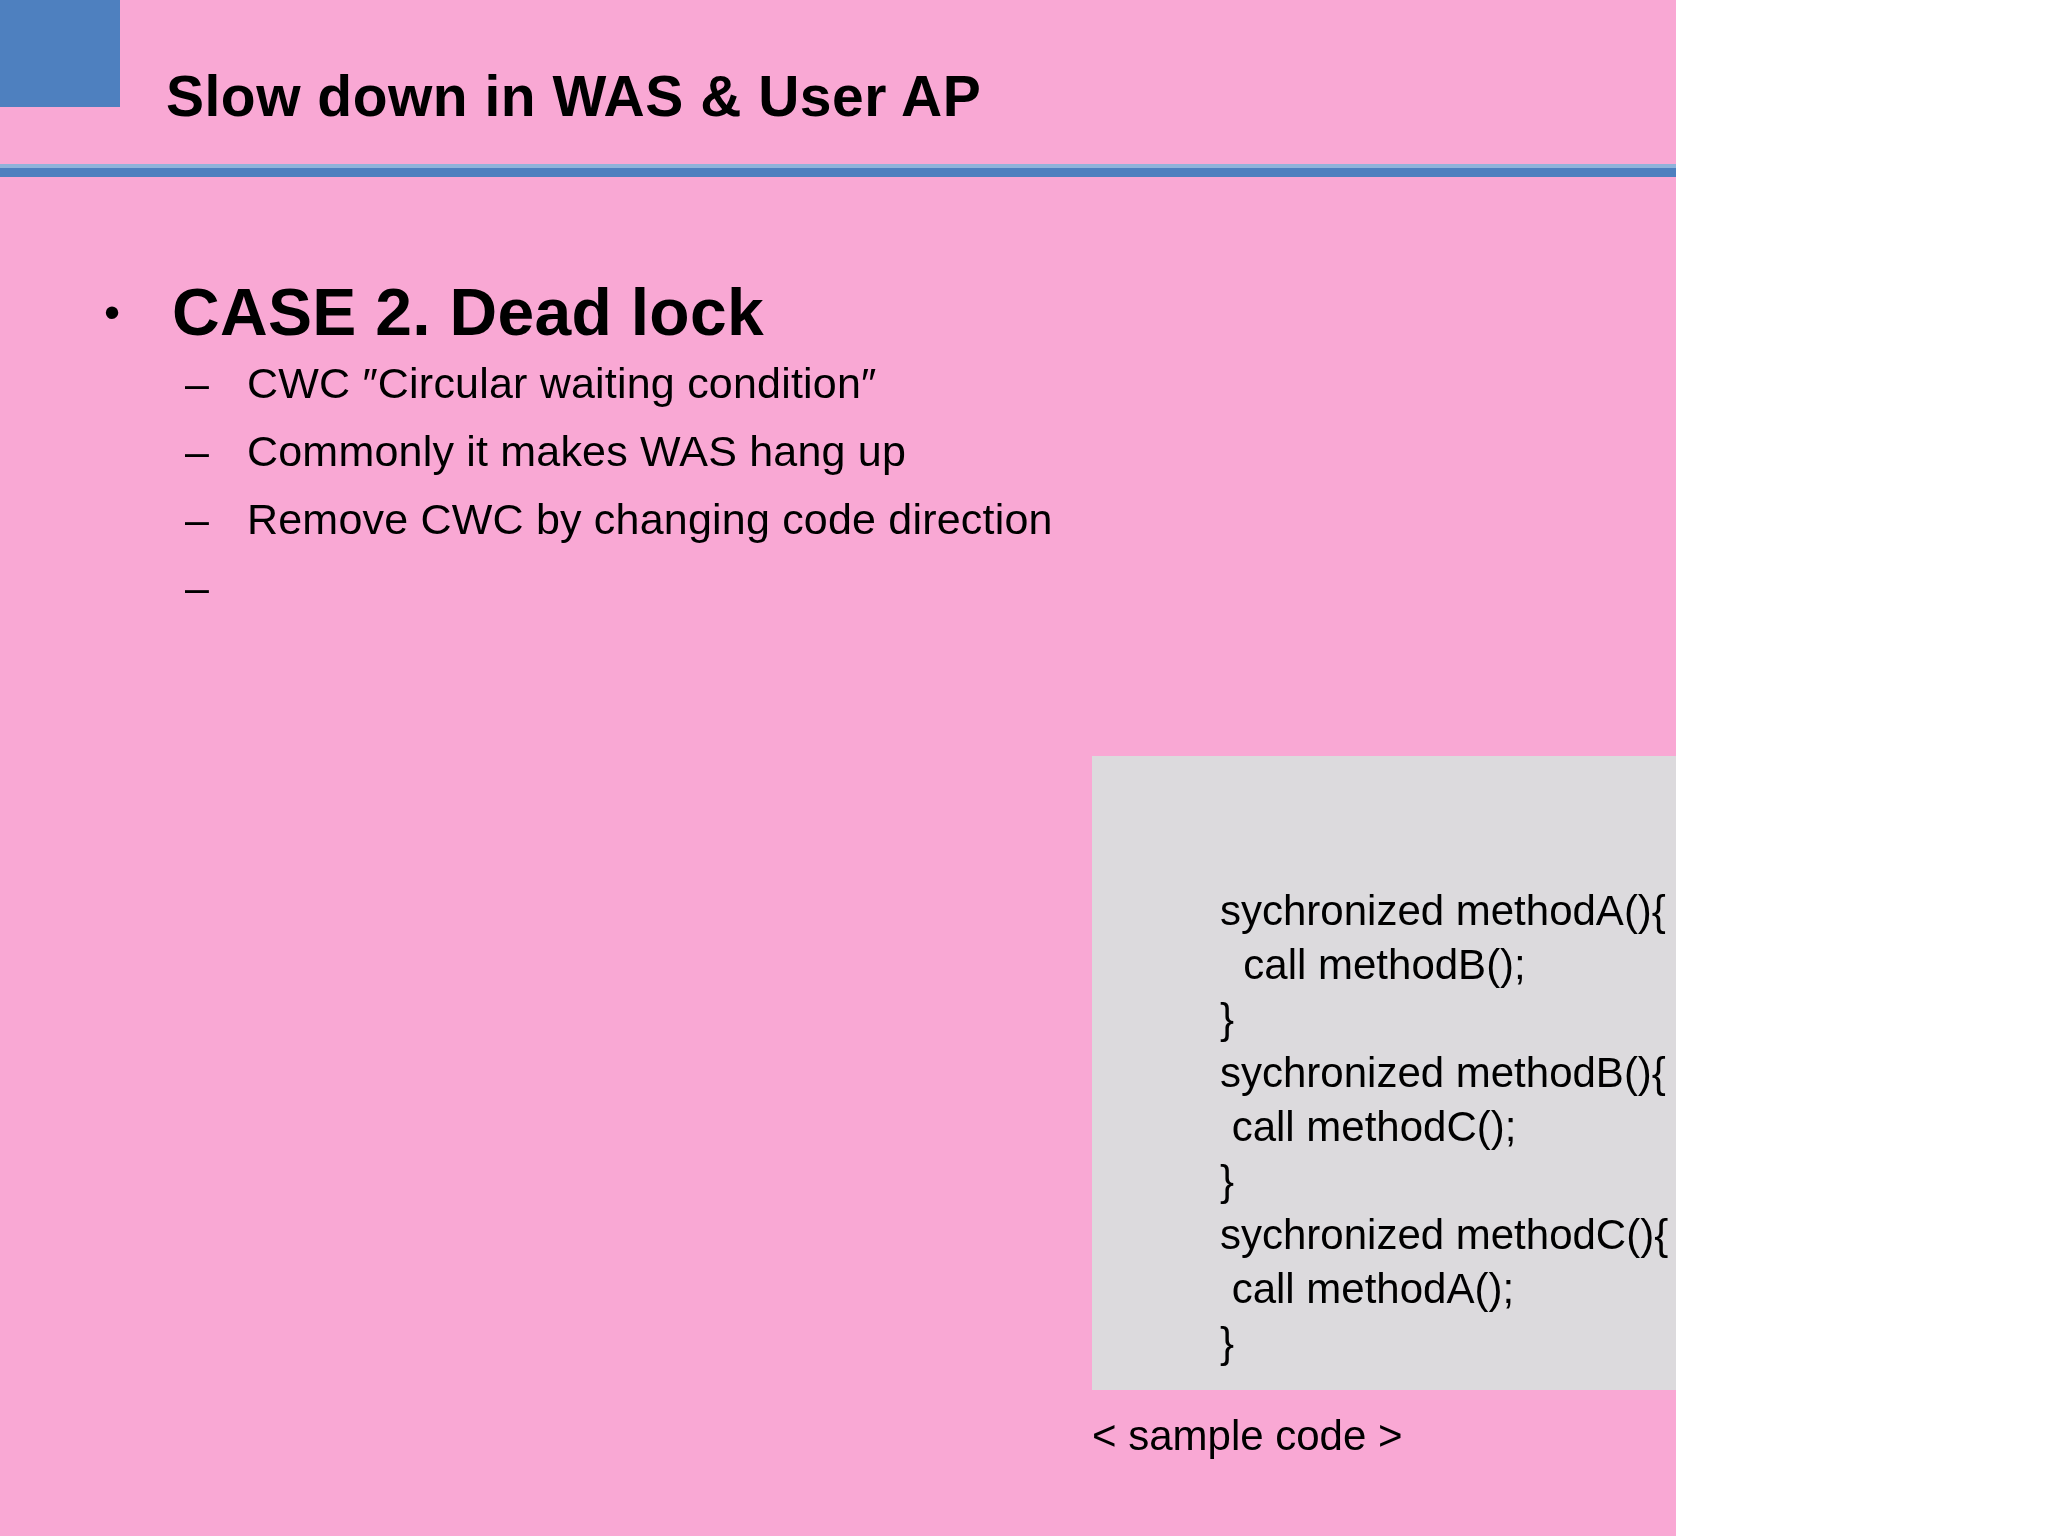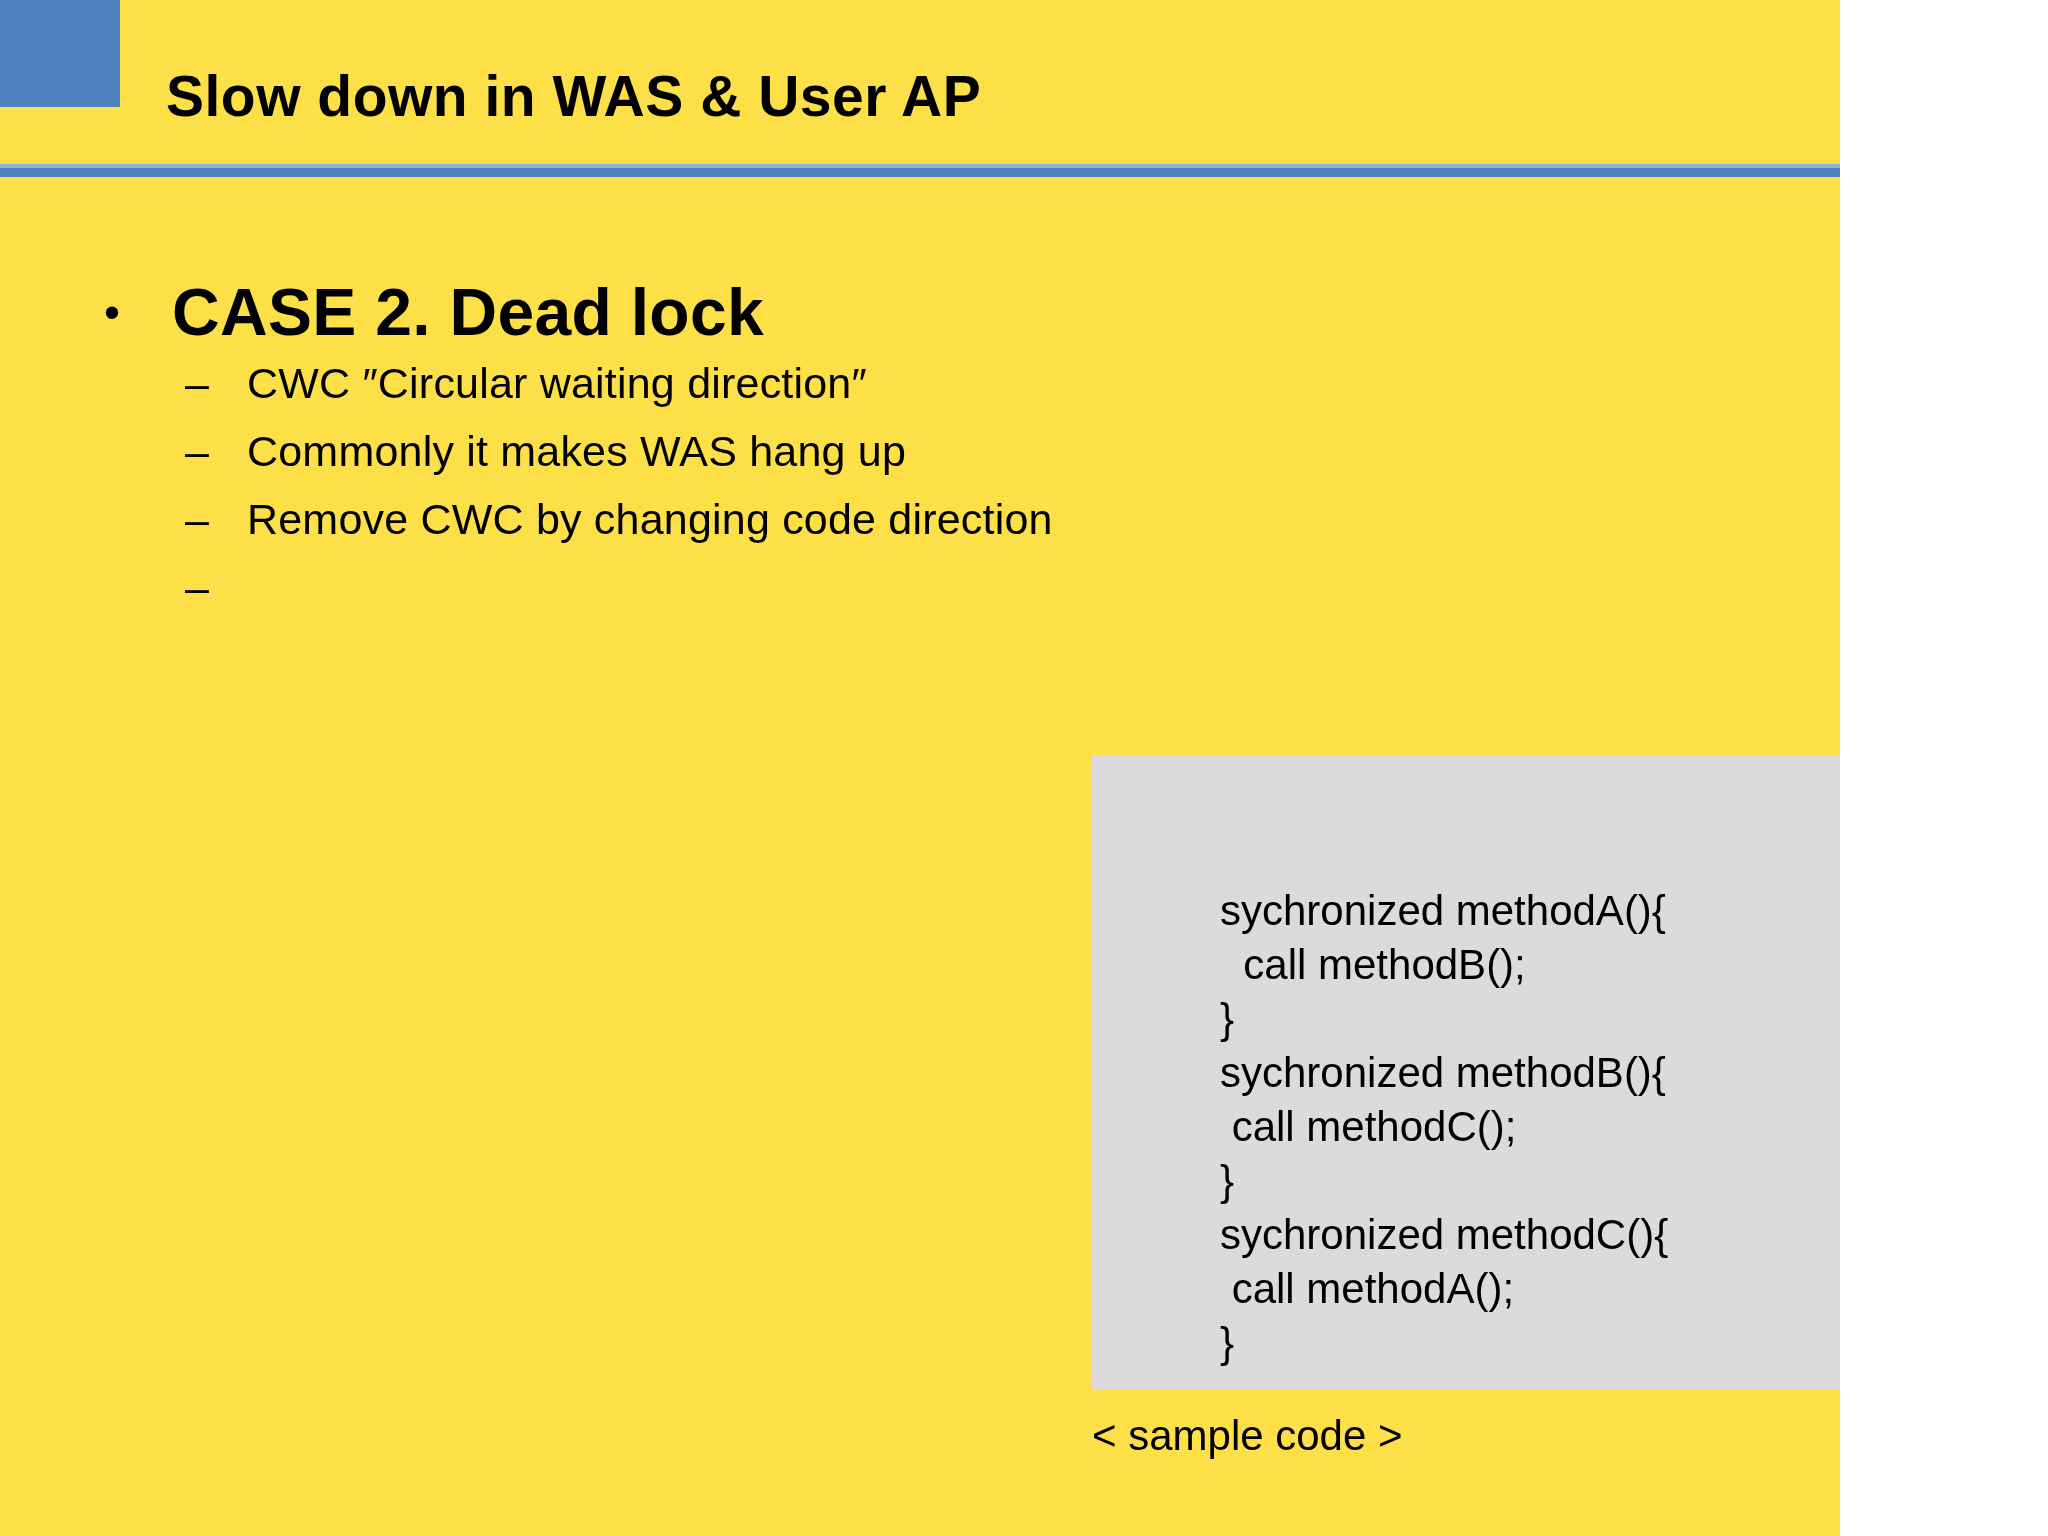--- a/index.html
+++ b/index.html
@@ -12,23 +12,23 @@
     background: #ffffff;
     font-family: "Liberation Sans", sans-serif;
     overflow: hidden;
     position: relative;
   }
 
   
   .slide {
     position: absolute;
     left: 0; top: 0;
-    width: 1840px;
+    width: 1676px;
     height: 1536px;
-    background: #fde047;
+    background: #f9a8d4;
     overflow: hidden;
   }
 
   
   .title-accent-block {
     position: absolute;
     left: 0px;
     top: 0px;
     width: 120px;
     height: 107px;
@@ -179,21 +179,21 @@
 
   <div class="body-area">
 
     <div class="bullet-l1">
       <span class="marker">•</span>
       <span class="text">CASE 2. Dead lock</span>
     </div>
 
     <div class="bullet-l2">
       <span class="marker">–</span>
-      <span class="text">CWC ″Circular waiting direction″</span>
+      <span class="text">CWC ″Circular waiting condition″</span>
     </div>
 
     <div class="bullet-l2">
       <span class="marker">–</span>
       <span class="text">Commonly it makes WAS hang up</span>
     </div>
 
     <div class="bullet-l2">
       <span class="marker">–</span>
       <span class="text">Remove CWC by changing code direction</span>

